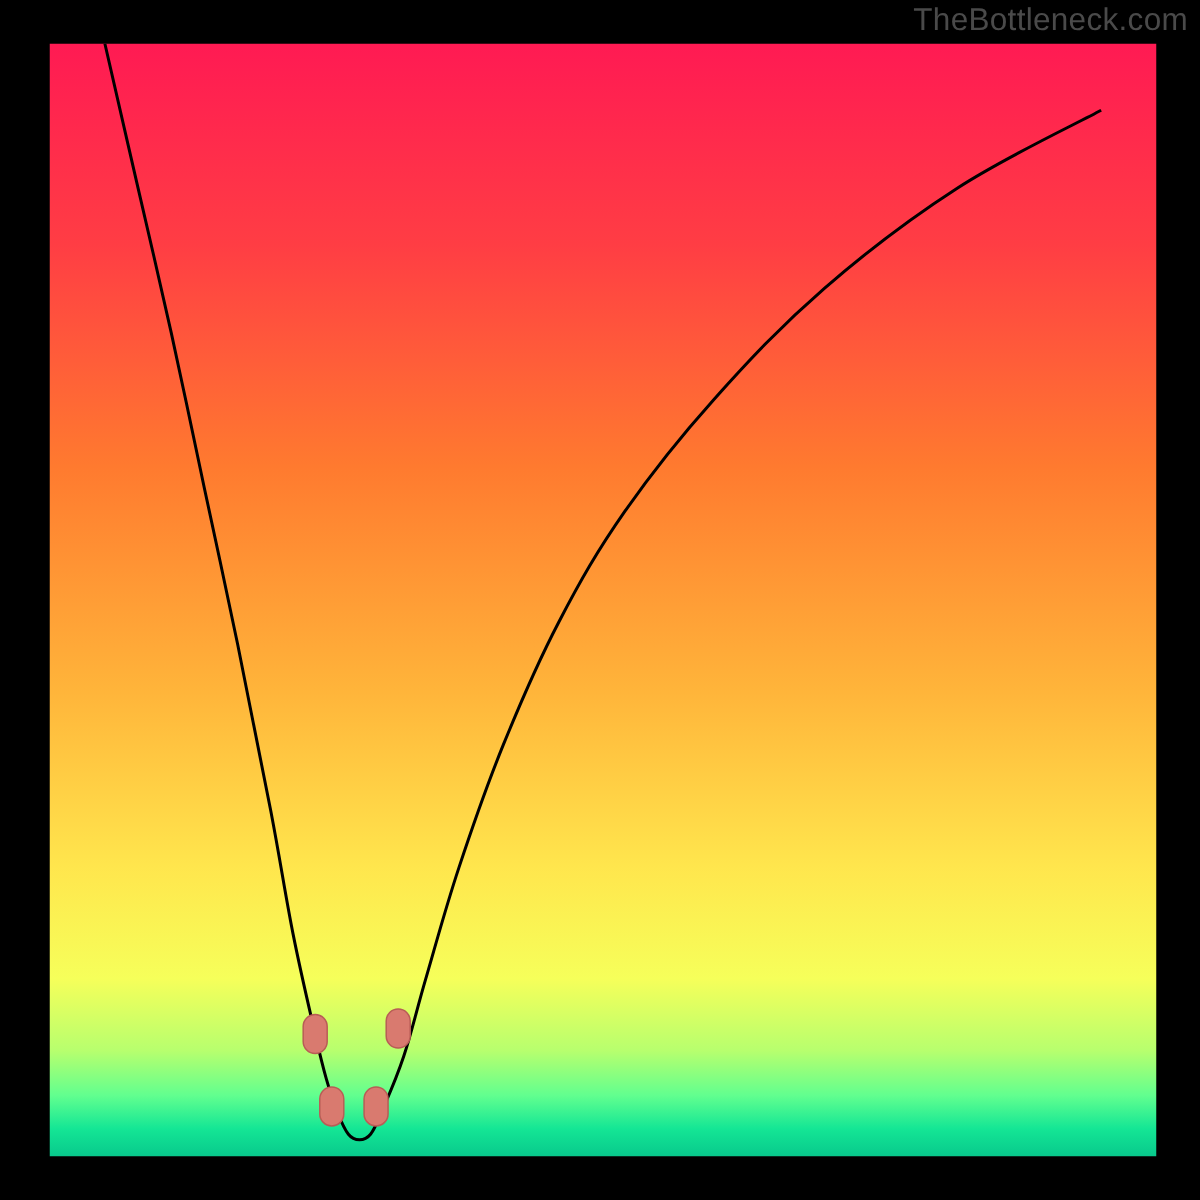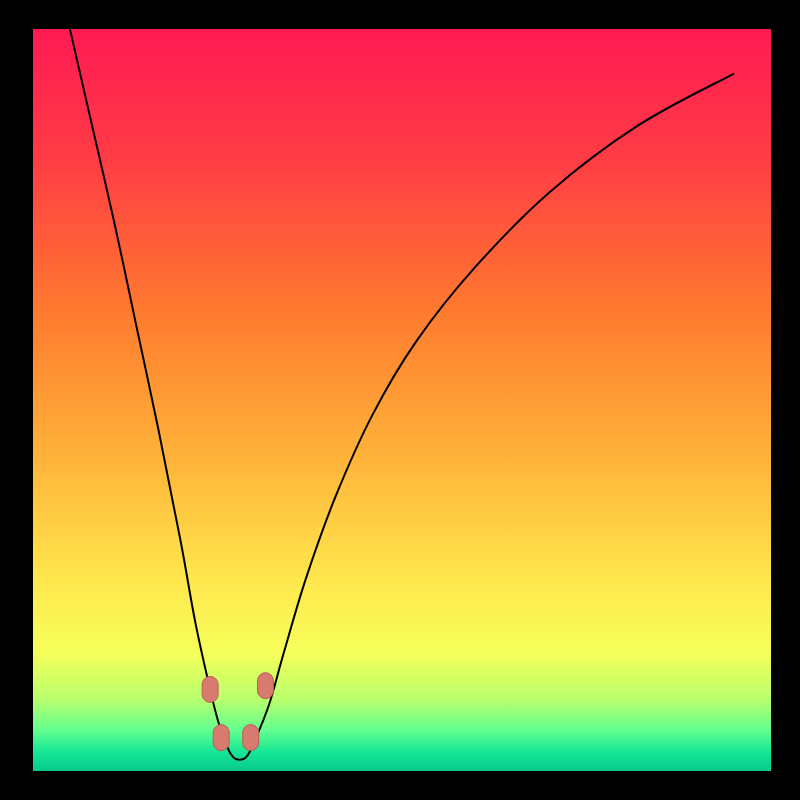--- a/index.html
+++ b/index.html
@@ -36,20 +36,21 @@
     width: 738px;
     height: 742px;
     display: block;
   }
 </style>
 </head>
 <body>
 
 <div class="frame">
 
+  <div class="watermark">TheBottleneck.com</div>
 
   <svg class="plot" viewBox="0 0 738 742" preserveAspectRatio="none">
     <defs>
       <linearGradient id="bg-grad" x1="0" y1="0" x2="0" y2="1">
           <stop offset="0.00%" stop-color="#ff1a53"></stop>
           <stop offset="18.00%" stop-color="#ff3d44"></stop>
           <stop offset="38.00%" stop-color="#ff7a2f"></stop>
           <stop offset="58.00%" stop-color="#ffb43a"></stop>
           <stop offset="74.00%" stop-color="#ffe64d"></stop>
           <stop offset="84.00%" stop-color="#f6ff5a"></stop>

